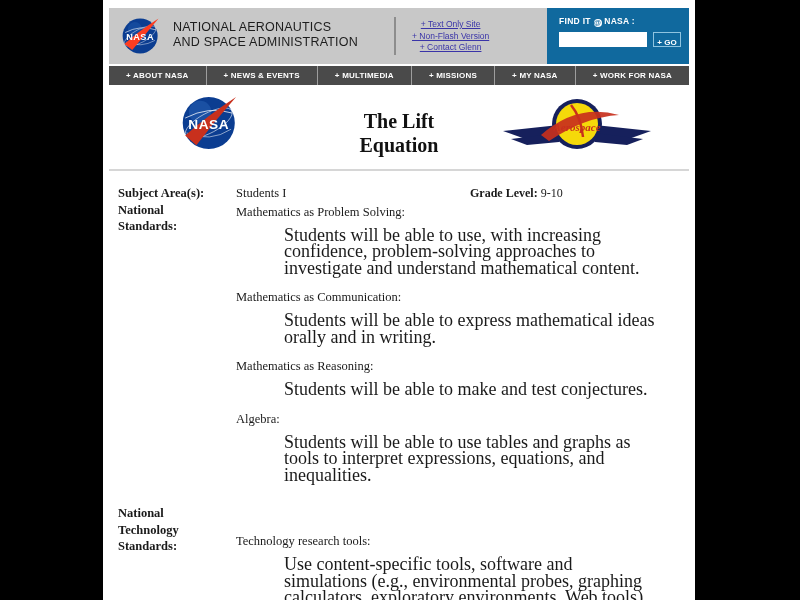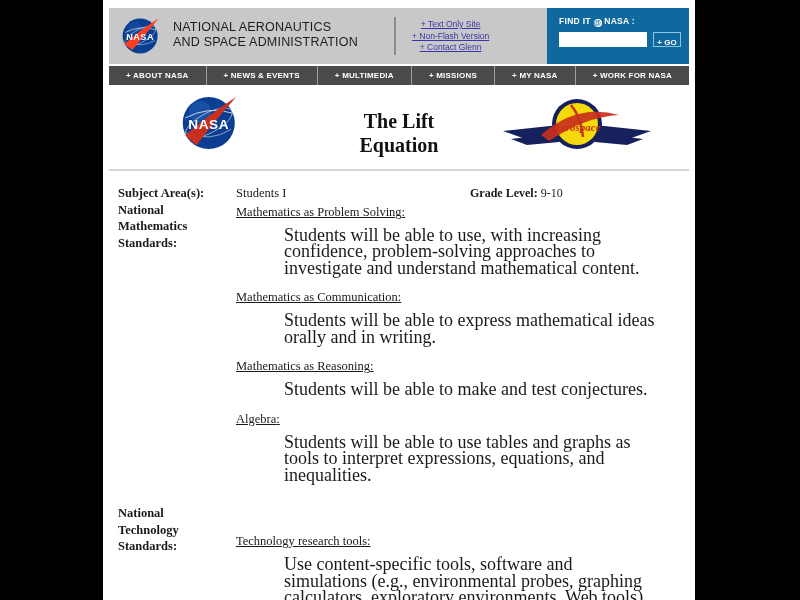--- a/index.html
+++ b/index.html
@@ -255,21 +255,20 @@
     position: absolute;
     left: 352px;
     top: 0;
     white-space: nowrap;
     font-size: 12px;
     line-height: 16.5px;
   }
   .grade-label { font-weight: bold; }
 
   .std-heading {
-    text-decoration: underline;
     font-size: 12.5px;
     line-height: 17px;
     margin-top: 2px;
   }
   .std-heading .nounder { text-decoration: none; }
 
   .std-body {
     margin: 6px 0 13px 48px;
     font-size: 18px;
     line-height: 16.5px;
@@ -388,21 +387,20 @@
         <div class="row-value">Students I</div>
         <div class="grade-wrap">
           <span class="grade-label">Grade Level:</span>
           <span>9-10</span>
         </div>
       </div>
 
       <div class="row">
         <div class="row-label">
           <div>National</div>
-          <div>Mathematics</div>
           <div>Standards:</div>
         </div>
         <div class="row-value">
 
           <div class="std-heading"><span>Mathematics as Problem Solving</span><span class="nounder">:</span></div>
           <div class="std-body">Students will be able to use, with increasing confidence, problem-solving approaches to investigate and understand mathematical content.</div>
 
           <div class="std-heading"><span>Mathematics as Communication</span><span class="nounder">:</span></div>
           <div class="std-body">Students will be able to express mathematical ideas orally and in writing.</div>
 

